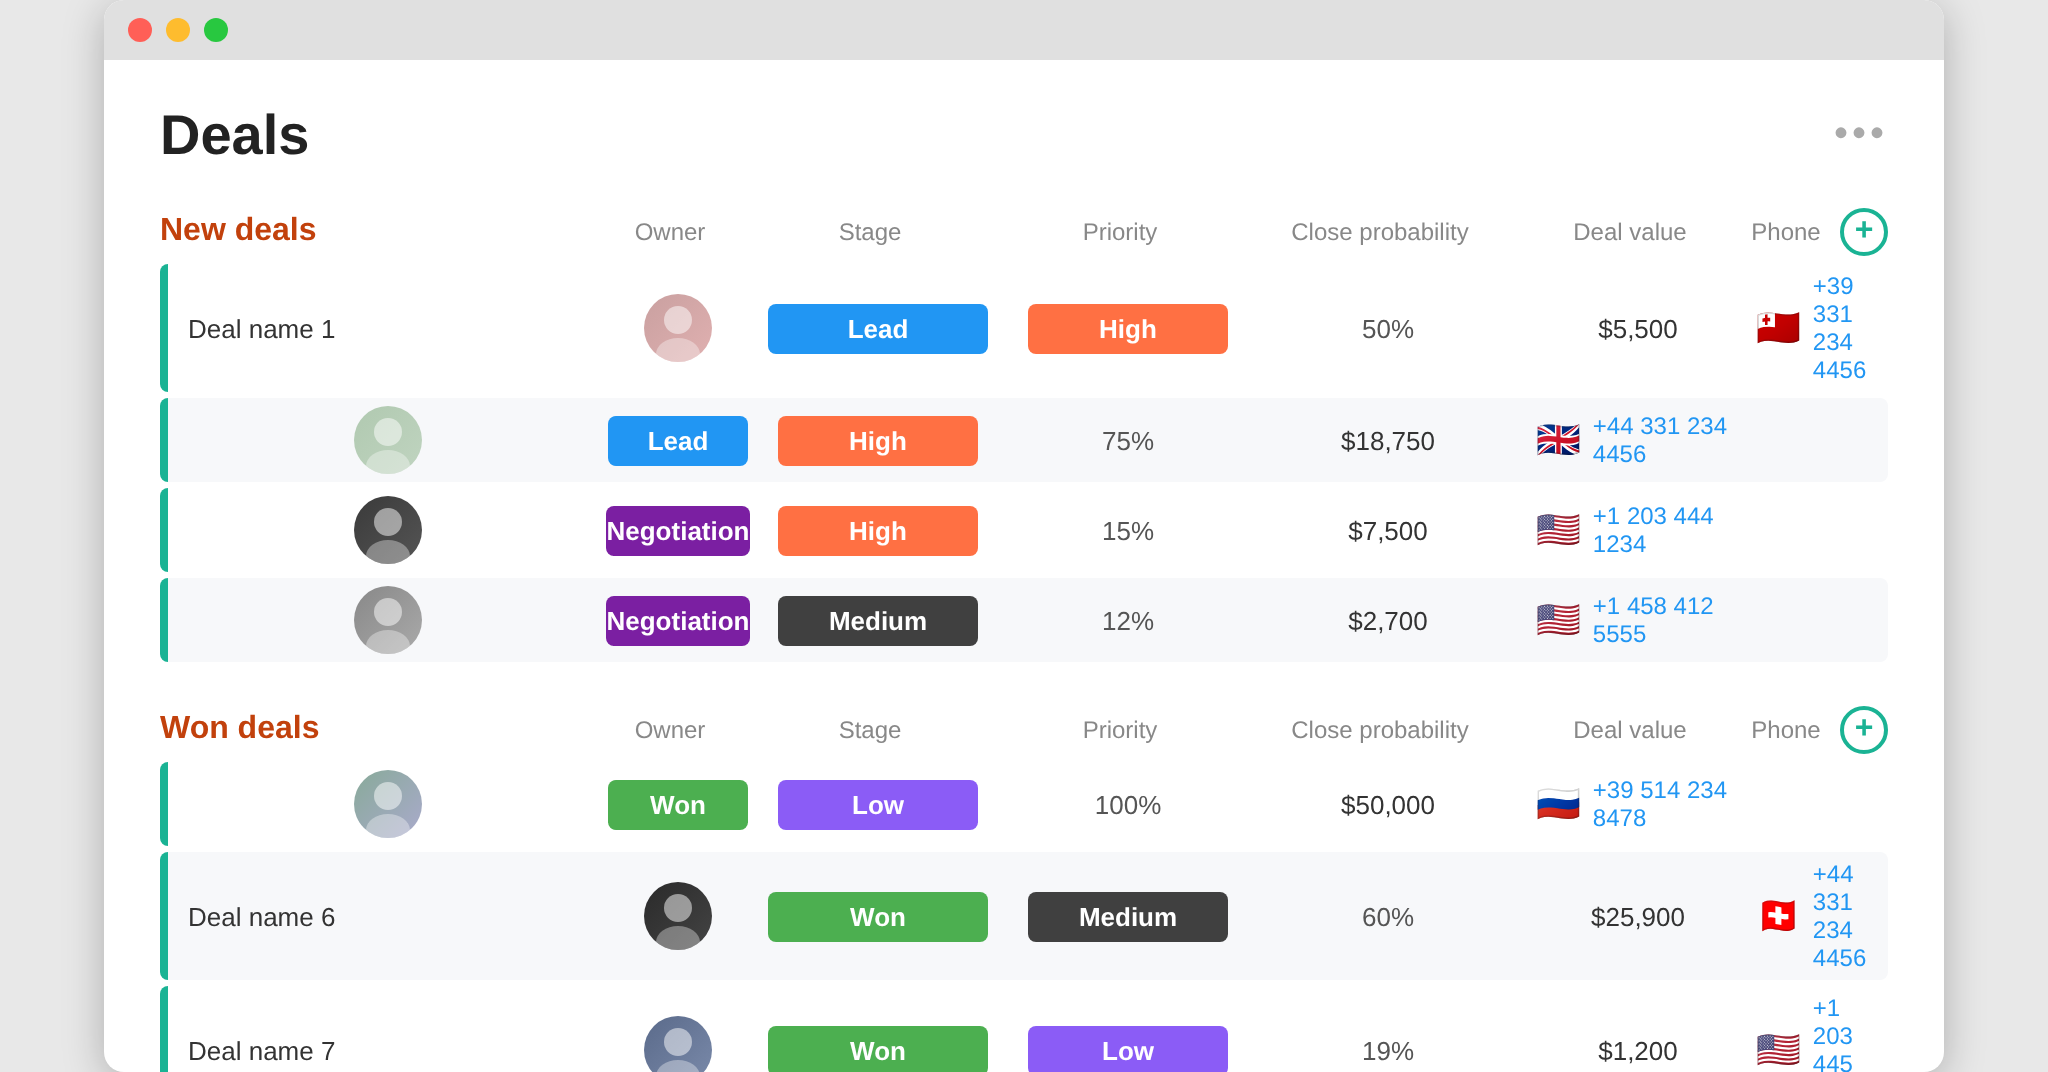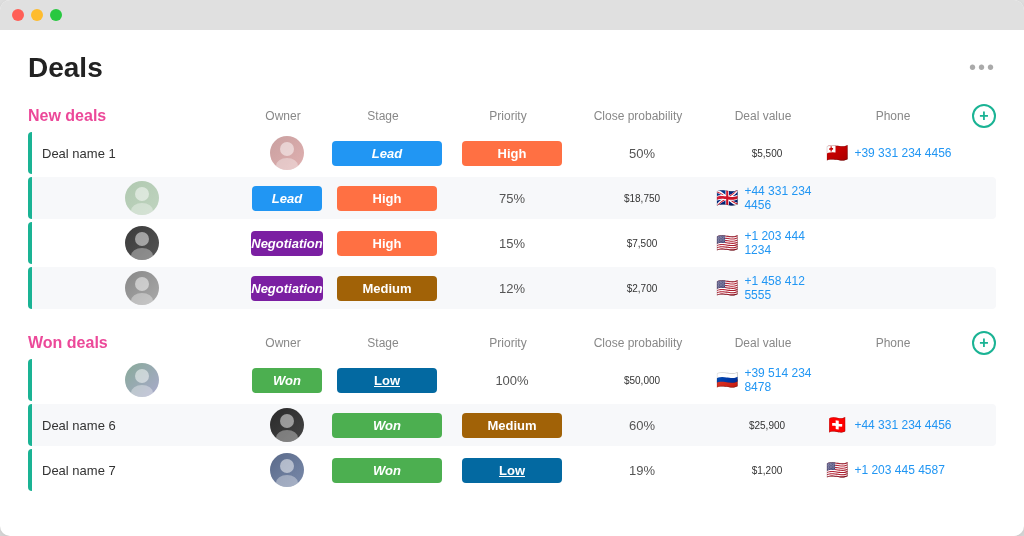--- a/index.html
+++ b/index.html
@@ -6,21 +6,21 @@
     body {
       font-family: -apple-system, BlinkMacSystemFont, 'Segoe UI', sans-serif;
       background: #e8e8e8;
       display: flex;
       justify-content: center;
       align-items: center;
       min-height: 100vh;
       padding: 0;
     }
     .window {
-      width: 1024px;
+      width: 920px;
       height: 536px;
       background: #fff;
       border-radius: 10px;
       box-shadow: 0 4px 20px rgba(0,0,0,0.25);
       overflow: hidden;
       display: flex;
       flex-direction: column;
     }
     .titlebar {
       background: #e0e0e0;
@@ -57,21 +57,21 @@
       cursor: pointer;
       letter-spacing: 2px;
       margin-top: 4px;
     }
     .section {
       margin-bottom: 22px;
     }
     .section-title {
       font-size: 16px;
       font-weight: 700;
-      color: #ec4899;
+      color: #c2410c;
     }
     .col-header {
       font-size: 12px;
       color: #888;
       font-weight: 500;
       text-align: center;
     }
     .col-header:first-child { text-align: left; padding-left: 10px; }
     .deal-row {
       display: grid;
@@ -108,21 +108,21 @@
       font-weight: 600;
       color: #fff;
     }
     .avatar-1 { background: linear-gradient(135deg, #c9a0a0, #e0b0b0); }
     .avatar-2 { background: linear-gradient(135deg, #b0c9b0, #c0d4c0); }
     .avatar-3 { background: linear-gradient(135deg, #3a3a3a, #555); }
     .avatar-4 { background: linear-gradient(135deg, #888, #aaa); }
     .avatar-5 { background: linear-gradient(135deg, #8a9, #aac); }
     .avatar-6 { background: linear-gradient(135deg, #2a2a2a, #444); }
     .avatar-7 { background: linear-gradient(135deg, #5a6a8a, #7a8aaa); }
-    .stage-cell { display: flex; justify-content: center; font-style: italic; }
+    .stage-cell { display: flex; justify-content: center; }
     .badge {
       display: inline-block;
       padding: 5px 0;
       border-radius: 4px;
       font-size: 13px;
       font-weight: 600;
       color: #fff;
       text-align: center;
       width: 110px;
     }
@@ -134,30 +134,30 @@
       display: inline-block;
       padding: 5px 0;
       border-radius: 4px;
       font-size: 13px;
       font-weight: 600;
       color: #fff;
       text-align: center;
       width: 100px;
     }
     .priority-high { background: #FF7043; }
-    .priority-medium { background: #a16207; }
-    .priority-low { background: #0369a1; text-decoration: underline; }
+    .priority-medium { background: #404040; }
+    .priority-low { background: #8b5cf6; }
     .close-prob {
       text-align: center;
       font-size: 13px;
       color: #555;
     }
     .deal-value {
       text-align: center;
-      font-size: 10px;
+      font-size: 13px;
       color: #333;
       font-weight: 500;
     }
     .phone-cell {
       display: flex;
       align-items: center;
       gap: 6px;
       padding-left: 4px;
     }
     .flag {

